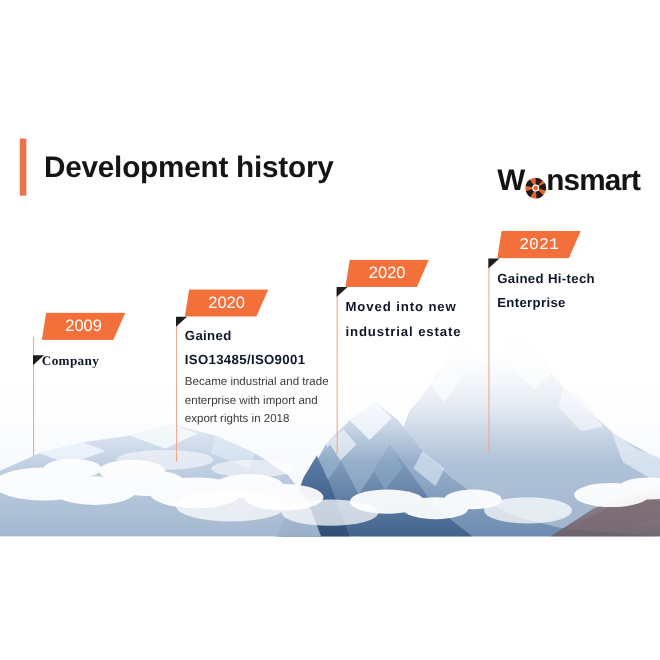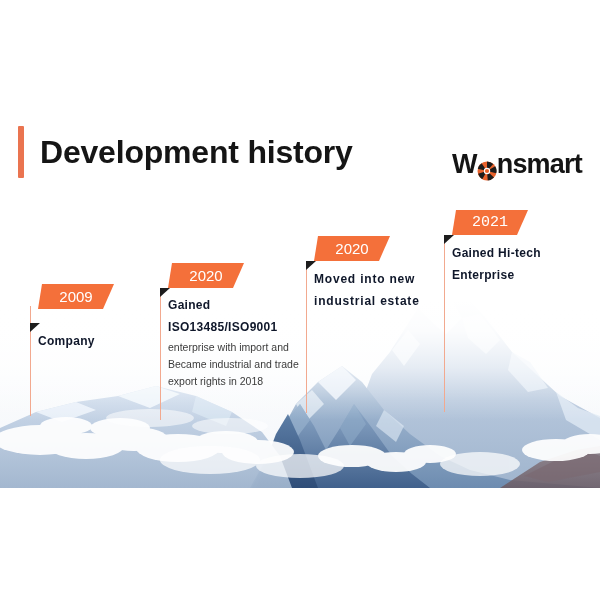--- a/index.html
+++ b/index.html
@@ -59,21 +59,21 @@
     align-items: center;
   }
   .title-accent {
     width: 6px;
     height: 52px;
     background: #ea7450;
     margin-right: 16px;
     border-radius: 1px;
   }
   .page-title {
-    font-size: 32px;
+    font-size: 27px;
     font-weight: bold;
     color: #151515;
     letter-spacing: -0.2px;
     white-space: nowrap;
   }
 
   
   .logo {
     position: absolute;
     left: 452px;
@@ -261,38 +261,38 @@
     </span>
     <span>nsmart</span>
   </div>
 
   <div class="milestone">
     <div class="connector" style="left:30px; top:306px; height:110px;"></div>
     <div class="banner" style="left:38px; top:284px; width:76px;">
       <span>2009</span>
     </div>
     <div class="fold" style="left:30px; top:323px;"></div>
-    <div class="heading" style="left:38px; top:330px;">
+    <div class="heading" style="left:38px; top:317px;font-family:Liberation Serif, serif;">
       <div>Company</div>
     </div>
   </div>
 
   <div class="milestone">
     <div class="connector" style="left:160px; top:290px; height:130px;"></div>
     <div class="banner" style="left:168px; top:263px; width:76px;">
       <span>2020</span>
     </div>
     <div class="fold" style="left:160px; top:288px;"></div>
     <div class="heading" style="left:168px; top:294px;">
       <div>Gained</div>
       <div>ISO13485/ISO9001</div>
     </div>
     <div class="body-text" style="left:168px; top:339px;">
+      <div>Became industrial and trade</div>
       <div>enterprise with import and</div>
-      <div>Became industrial and trade</div>
       <div>export rights in 2018</div>
     </div>
   </div>
 
   <div class="milestone">
     <div class="connector" style="left:306px; top:263px; height:150px;"></div>
     <div class="banner" style="left:314px; top:236px; width:76px;">
       <span>2020</span>
     </div>
     <div class="fold" style="left:306px; top:261px;"></div>

